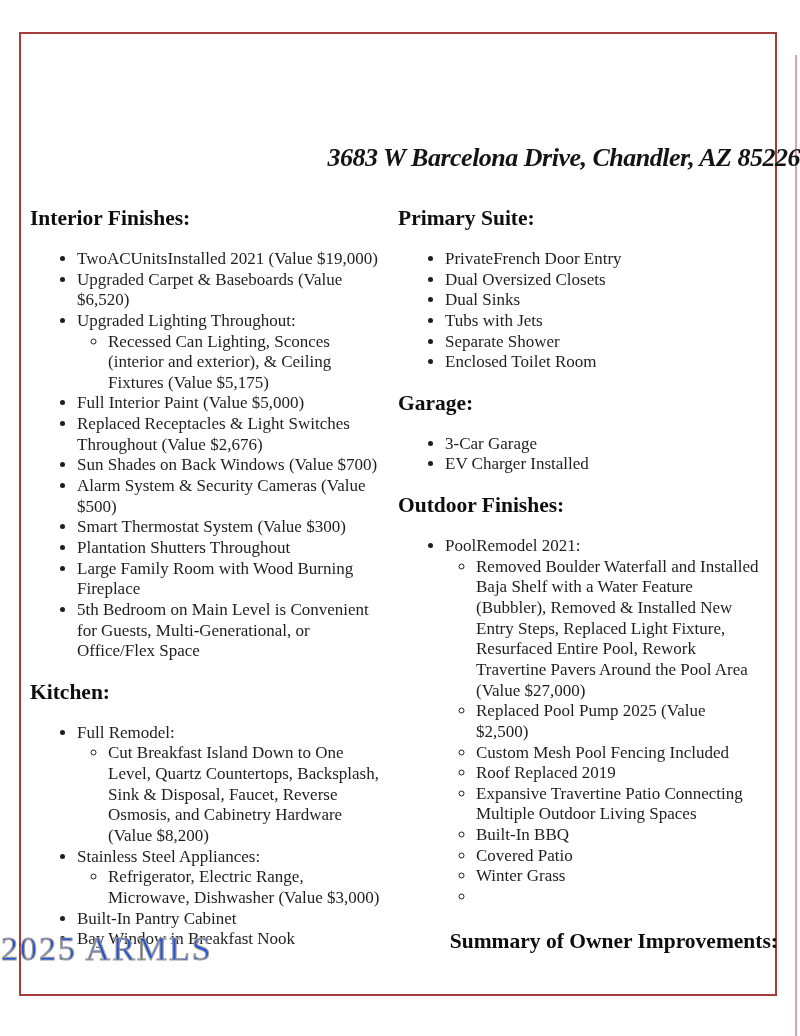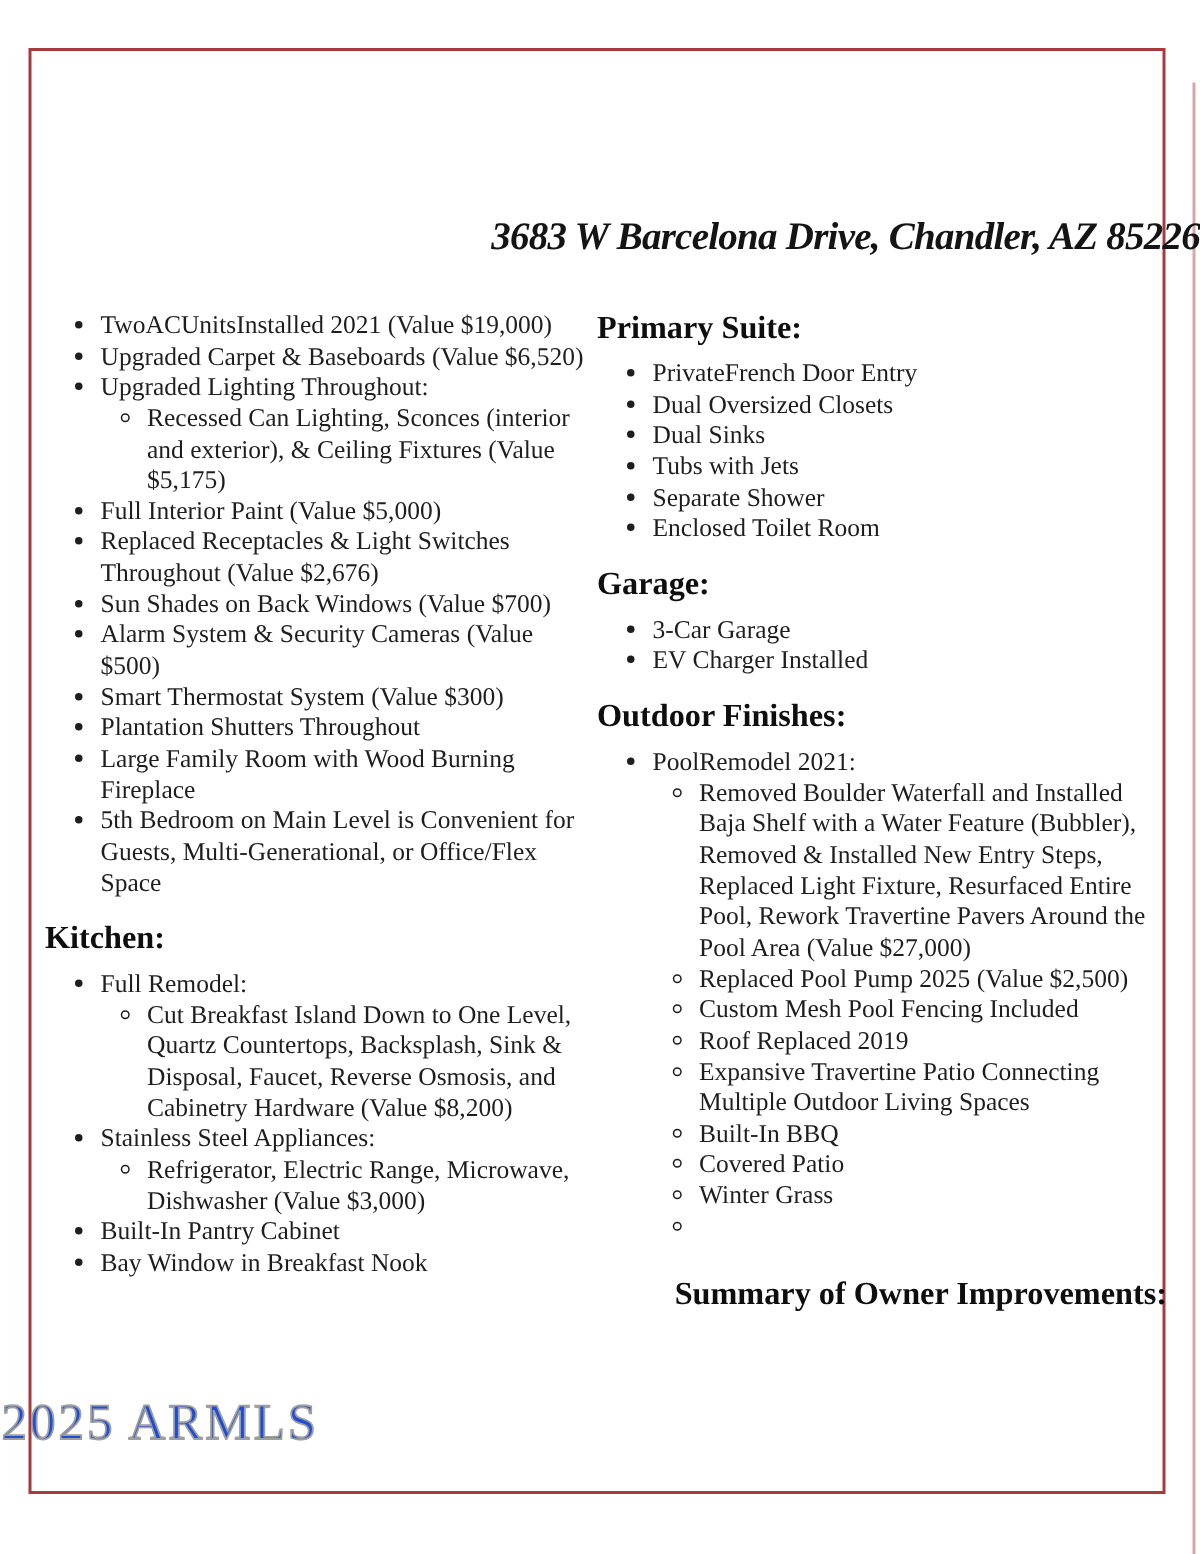--- a/index.html
+++ b/index.html
@@ -23,21 +23,21 @@
                    letter-spacing:-0.5px; color:#141414;font-style:italic; }
 
   .col { position:absolute; top:199px; }
   .col-left  { left:30px;  width:368px; }
   .col-right { left:398px; width:380px; }
 
   .col h2 { font-size:21.5px; margin:14px 0 7px 0; color:#0e0e0e; letter-spacing:0; }
   .col section:first-of-type h2 { margin-top:7px; }
   .col-right section:last-of-type h2 { margin-top:22px;text-align:right; }
 
-  .col ul { margin:8px; padding-left:29px; list-style:disc; font-size:17px;
+  .col ul { margin:18px; padding-left:29px; list-style:disc; font-size:17px;
             line-height:1.215; }
   .col ul ul { list-style:circle; padding-left:31px; margin:0; }
   .col li { padding:0; margin:0; }
   .col li.empty { height:20px; }
 
   .highlight { color:#b52a25; font-weight:bold; text-decoration:underline; }
 
   .watermark { position:absolute; left:1px; top:930px; font-size:34px;
                letter-spacing:2px; white-space:nowrap; color:#1d4ed8;
                -webkit-text-stroke:1.2px #9f9f9f; }
@@ -46,20 +46,21 @@
 <body>
 
 <div class="page">
   <div class="border-frame"></div>
   <div class="edge-line"></div>
 
   <div class="page-subtitle">3683 W Barcelona Drive, Chandler, AZ 85226</div>
 
   <div class="col col-left" id="col-left">
       <section>
+        <h2>Interior Finishes:</h2>
         <ul>
           <li>TwoACUnitsInstalled 2021 (Value $19,000)</li>
           <li>Upgraded Carpet &amp; Baseboards (Value $6,520)</li>
           <li>Upgraded Lighting Throughout:<ul>
               <li>Recessed Can Lighting, Sconces (interior and exterior), &amp; Ceiling Fixtures (Value $5,175)</li>
             </ul></li>
           <li>Full Interior Paint (Value $5,000)</li>
           <li>Replaced Receptacles &amp; Light Switches Throughout (Value $2,676)</li>
           <li>Sun Shades on Back Windows (Value $700)</li>
           <li>Alarm System &amp; Security Cameras (Value $500)</li>

